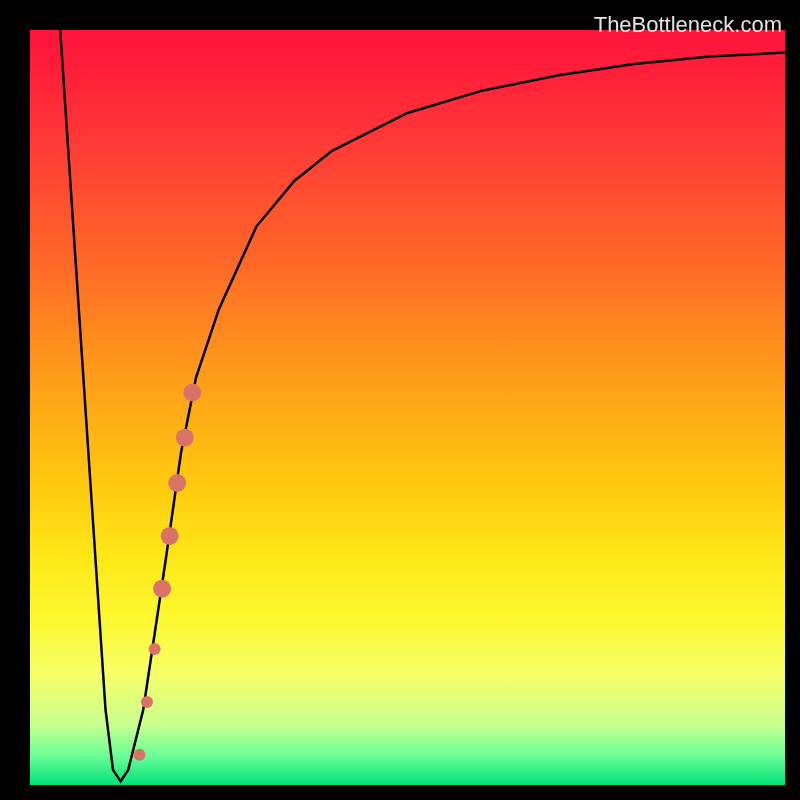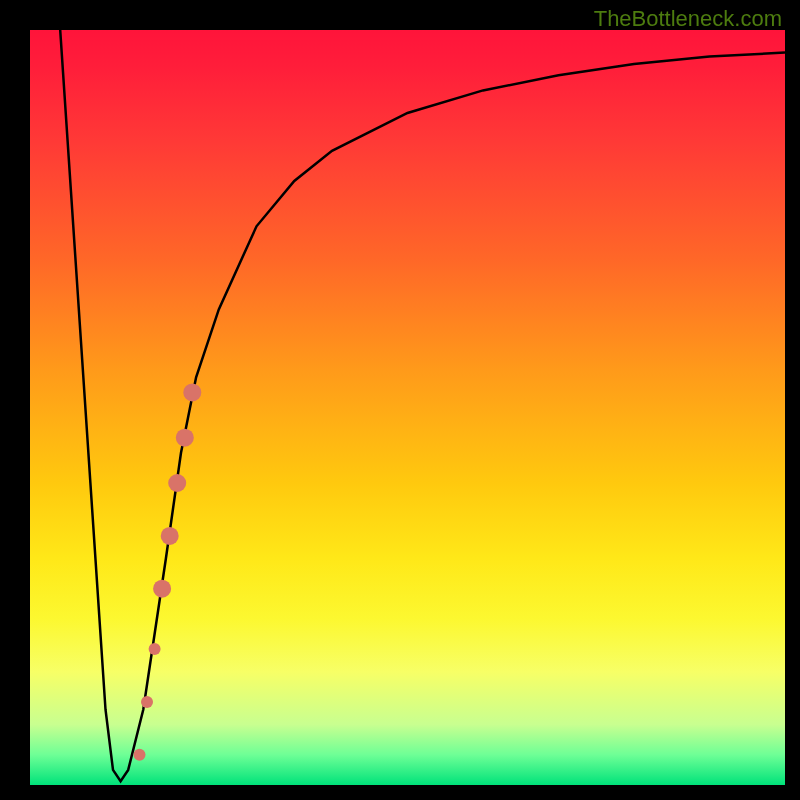--- a/index.html
+++ b/index.html
@@ -1,21 +1,21 @@
 <!DOCTYPE html>
 <html><head>
 <meta charset="utf-8">
 <style>
   * { margin: 0; padding: 0; box-sizing: border-box; }
   body { width: 800px; height: 800px; background: #000; position: relative; font-family: Arial, sans-serif; }
   .attribution {
     position: absolute;
-    top: 6px;
+    top: 12px;
     right: 18px;
-    color: #4d7c0f;
+    color: #e5e5e5;
     font-size: 22px;
     font-weight: 400;
     z-index: 10;
     margin-left: 12px;
   }
   .plot-area {
     position: absolute;
     top: 30px;
     left: 30px;
     width: 755px;

